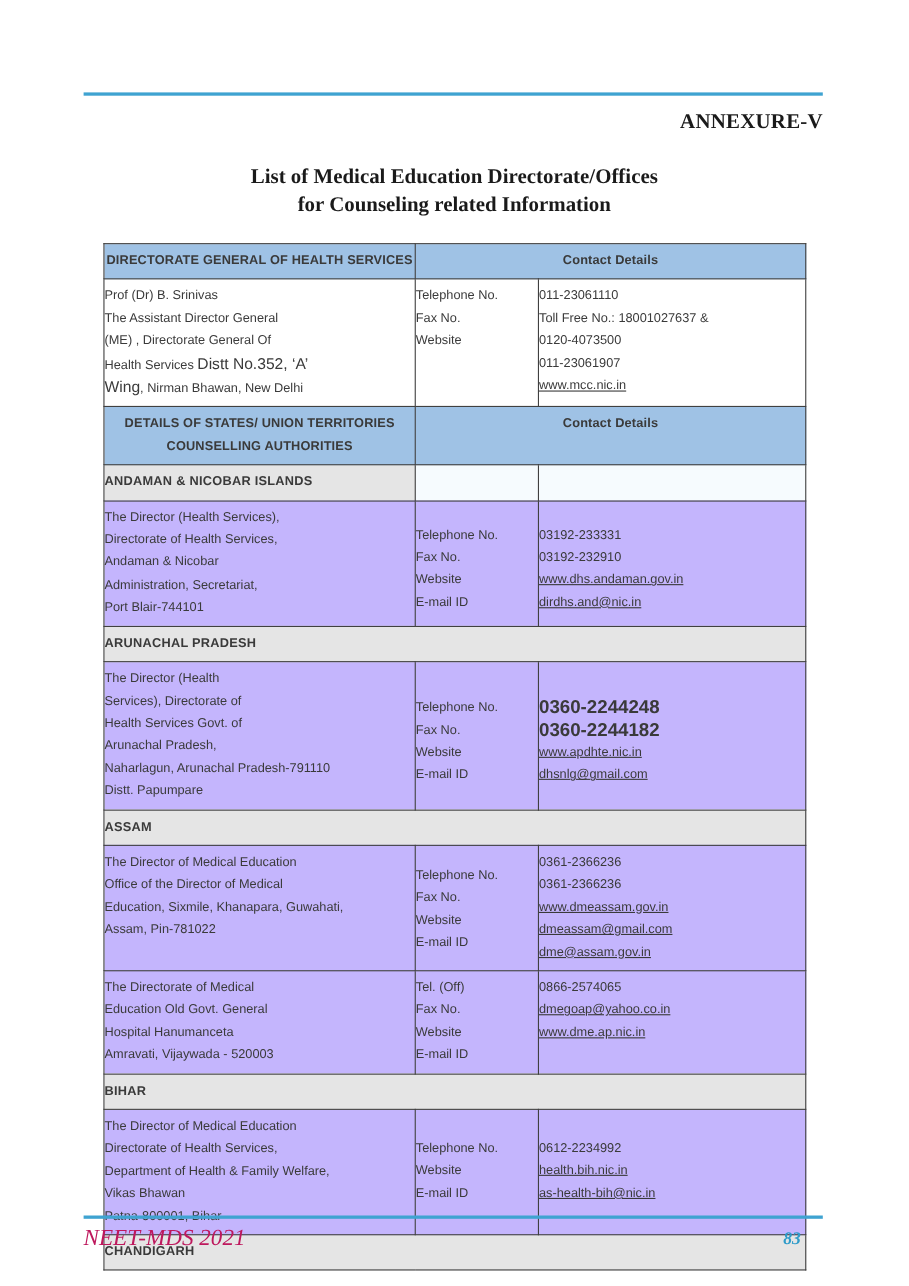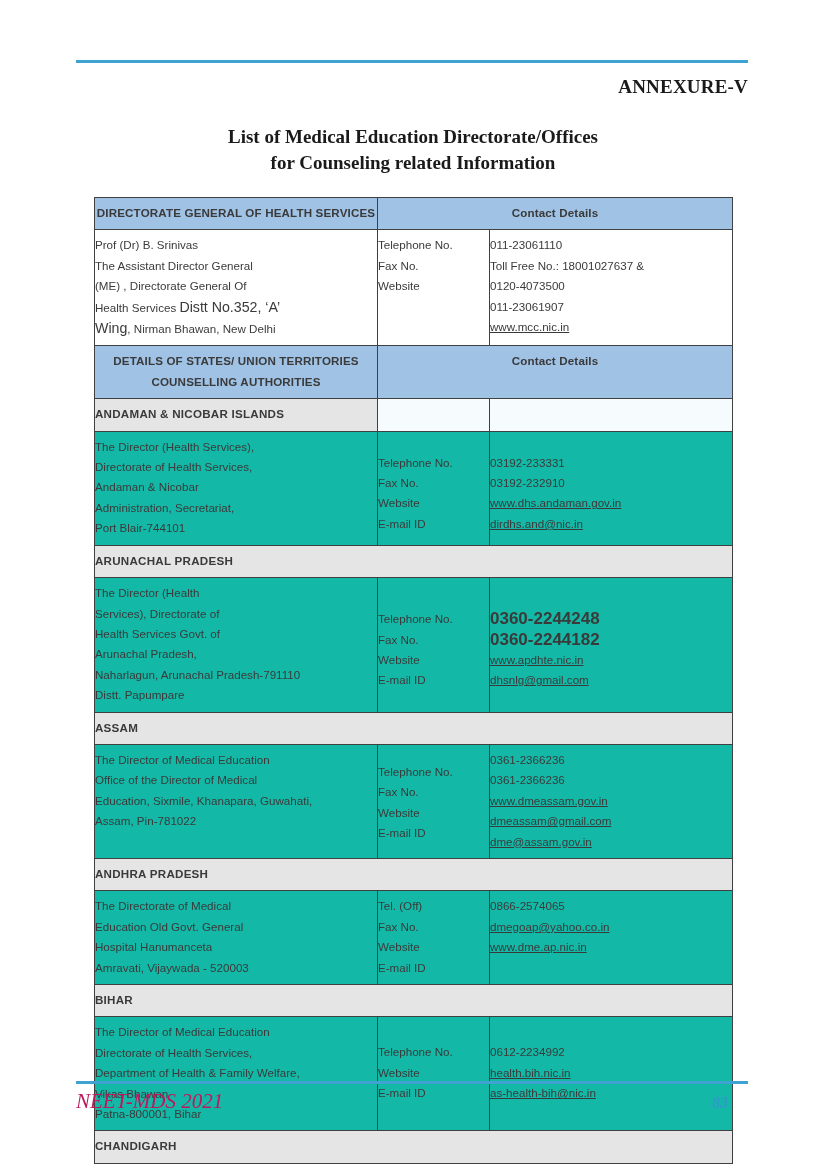--- a/index.html
+++ b/index.html
@@ -14,20 +14,21 @@
     color: #2b2b2b;
     position: relative;
     overflow: hidden;
   }
 
   .page {
     position: relative;
     width: 826px;
     height: 983px;
     box-sizing: border-box;
+    margin-top: 24px;
   }
 
   
   .header-rule {
     position: absolute;
     left: 76px;
     top: 60px;
     width: 672px;
     height: 3px;
     background: #3fa3d1;
@@ -110,21 +111,21 @@
     color: #1f1f1f;
     padding: 7px 0 8px 16px;
     line-height: 18px;
   }
   td.state-blank {
     background: #f6fbfe;
   }
 
   
   td.body-white { background: #ffffff; }
-  td.body-blue  { background: #14b8a6; }
+  td.body-blue  { background: #c4b5fd; }
 
   .pad-l  { padding-left: 13px; padding-right: 8px; }
   .pad-l2 { padding-left: 10px; padding-right: 6px; }
   .pad-l3 { padding-left: 11px; padding-right: 6px; }
 
   .ln { display: block; white-space: nowrap; }
 
   .big   { font-size: 14.2px; }
   .bold  { font-weight: bold; font-size: 17px; }
   .lnk   { text-decoration: underline; }
@@ -281,23 +282,20 @@
             </td>
             <td class="body-blue pad-l3">
               <span class="ln">0361-2366236</span>
               <span class="ln">0361-2366236</span>
               <span class="ln lnk">www.dmeassam.gov.in</span>
               <span class="ln lnk">dmeassam@gmail.com</span>
               <span class="ln lnk">dme@assam.gov.in</span>
             </td>
           </tr>
           <tr>
-            <td class="state" colspan="3">ANDHRA PRADESH</td>
-          </tr>
-          <tr>
             <td class="body-blue pad-l">
               <span class="ln">The Directorate of Medical</span>
               <span class="ln">Education Old Govt. General</span>
               <span class="ln">Hospital Hanumanceta</span>
               <span class="ln">Amravati, Vijaywada - 520003</span>
             </td>
             <td class="body-blue pad-l2">
               <span class="ln">Tel. (Off)</span>
               <span class="ln">Fax No.</span>
               <span class="ln">Website</span>

